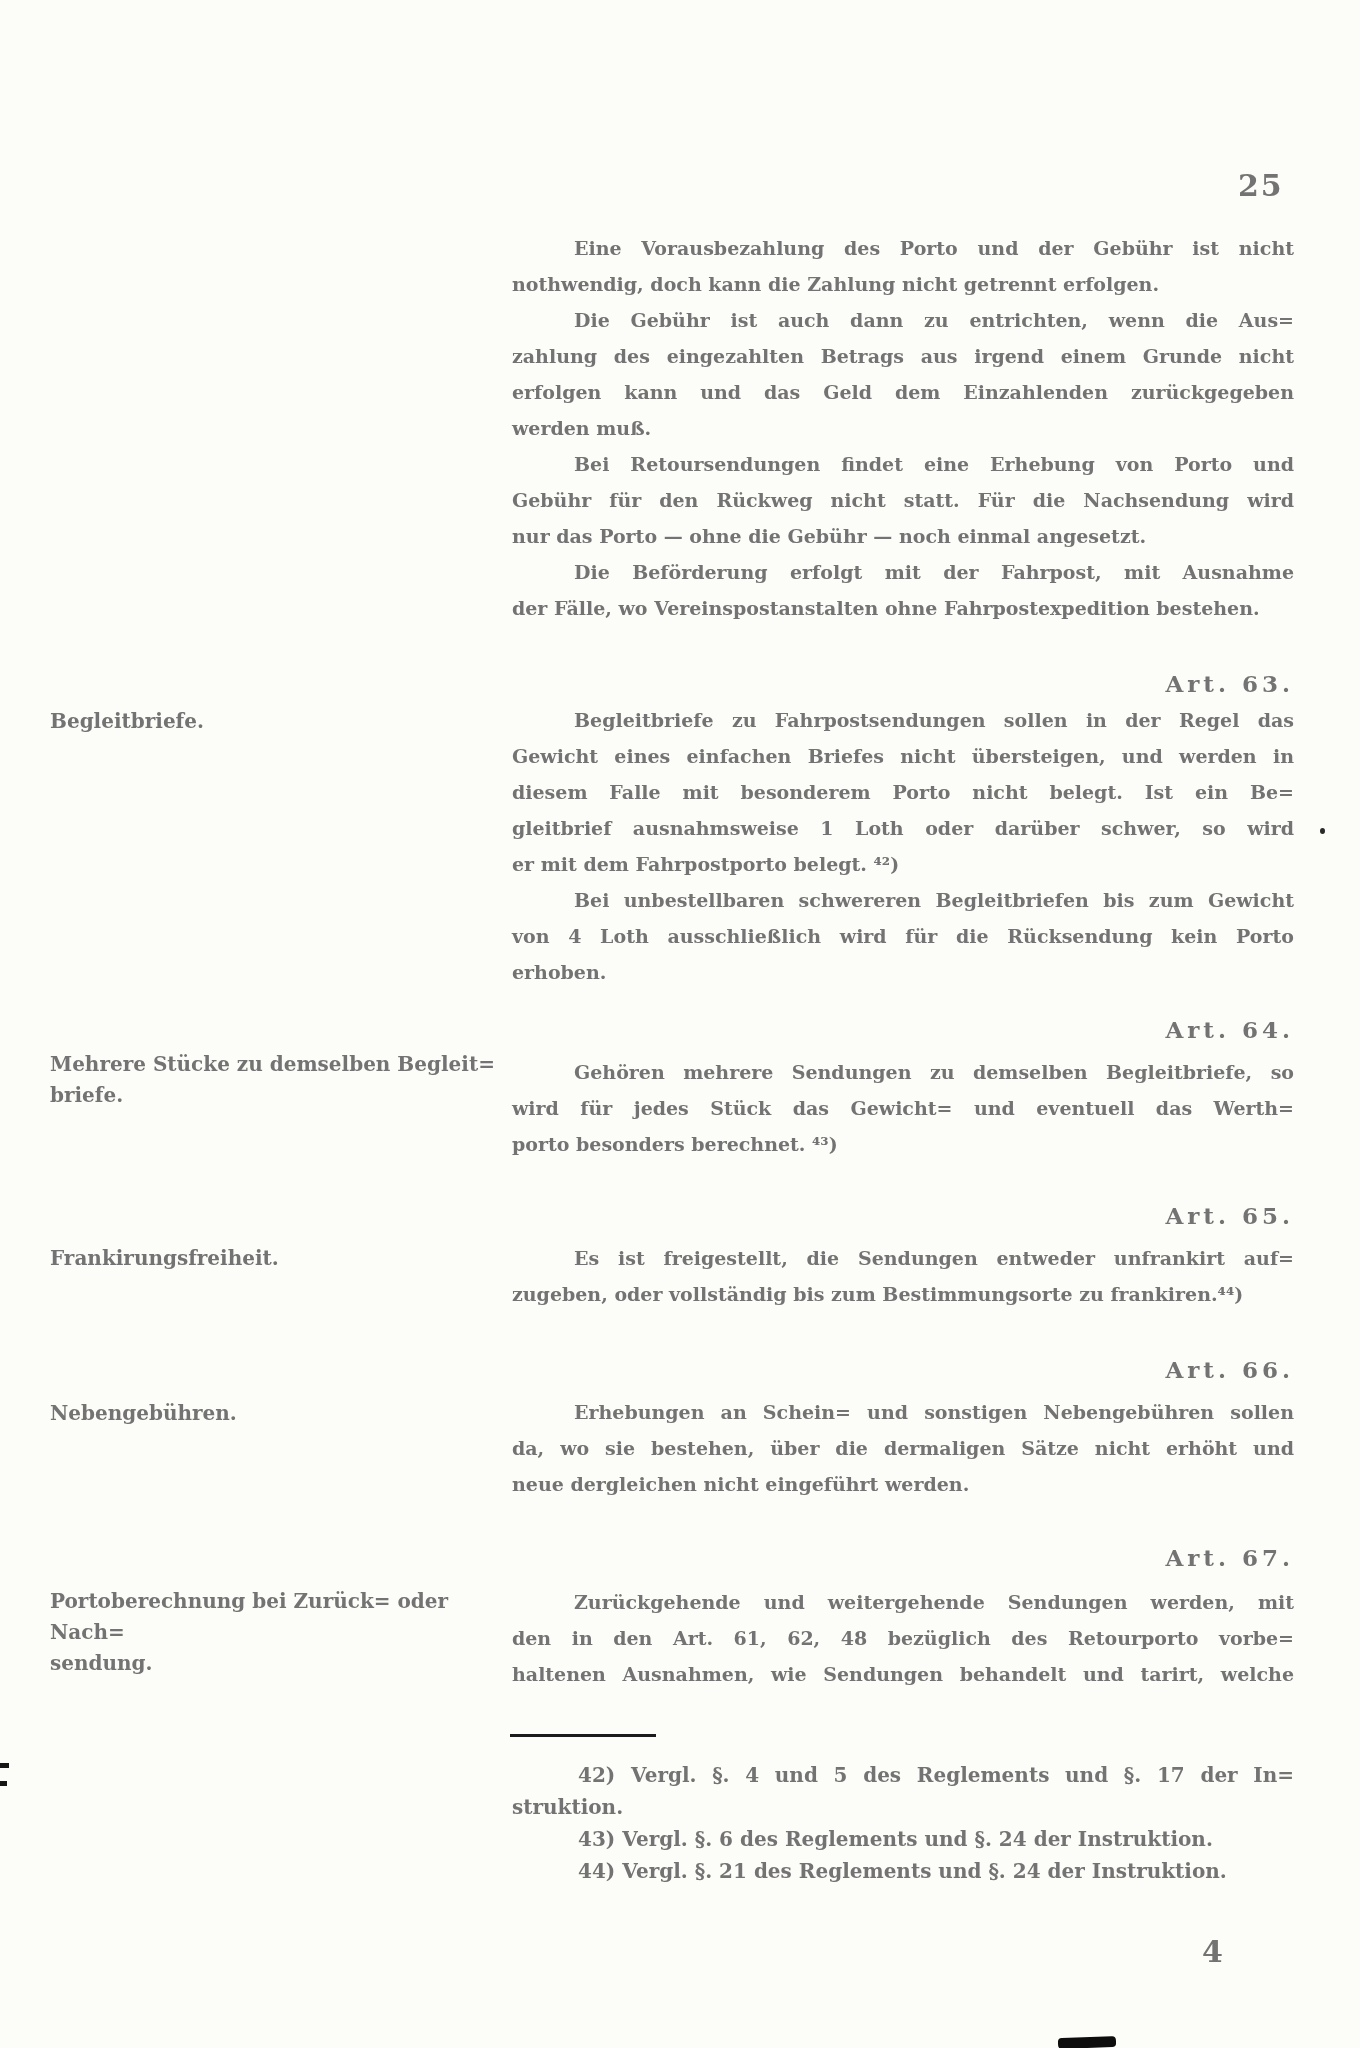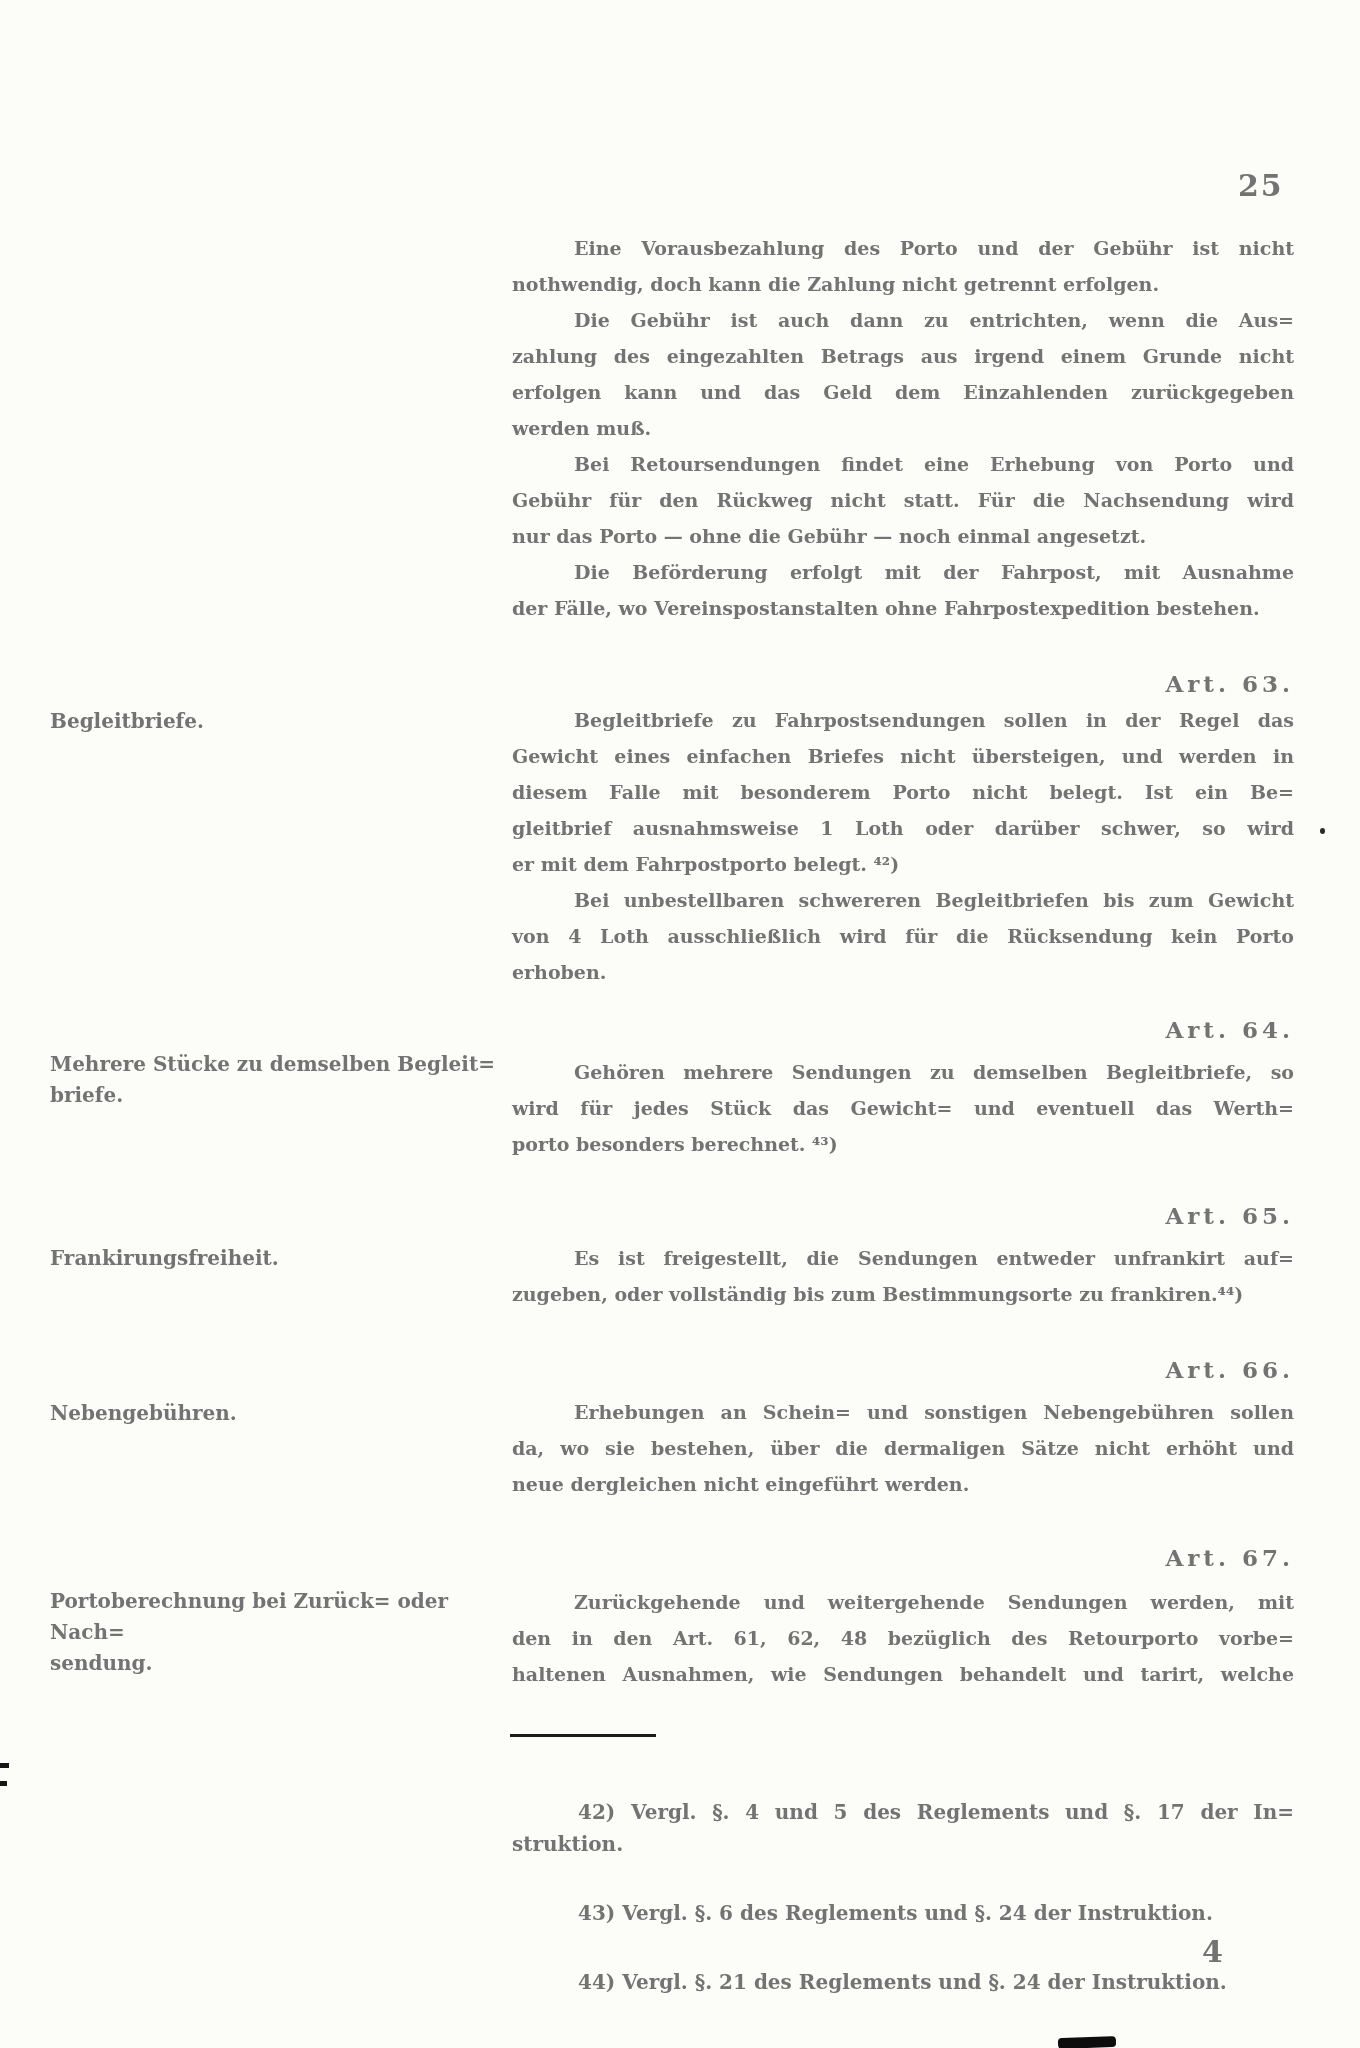--- a/index.html
+++ b/index.html
@@ -13,21 +13,21 @@
       text-align:justify;text-align-last:justify;white-space:normal;}
   .ln.end{text-align:center;text-align-last:left;}
   .ln.ind{text-indent:62px;}
   .art-heading{position:absolute;left:512px;width:782px;height:36px;line-height:36px;
       text-align:right;font-size:23px;font-weight:bold;letter-spacing:4px;}
   .margin-note{position:absolute;left:50px;width:460px;text-align:left;
       font-size:20px;font-weight:bold;line-height:31px;}
   .fncol{position:absolute;left:512px;width:782px;}
   .fnln{height:32px;line-height:32px;font-size:20px;font-weight:bold;
       text-align:left;text-align-last:left;}
-  .fnln.ind{text-indent:66px;margin-top:37px;}
+  .fnln.ind{text-indent:66px;}
   .fnln.jst{text-align:justify;text-align-last:justify;}
   .pagenum{position:absolute;left:1238px;top:168px;font-size:30px;font-weight:bold;letter-spacing:2px;}
   .sig{position:absolute;left:1202px;top:1934px;font-size:30px;font-weight:bold;}
   .rule{position:absolute;left:510px;top:1734px;width:146px;height:3px;background:#1b1b1b;}
   .smudge{position:absolute;left:1058px;top:2037px;width:58px;height:11px;background:#0d0d0d;
       border-radius:4px;transform:rotate(-2deg);}
   .edge-mark-1{position:absolute;left:0;top:1763px;width:9px;height:5px;background:#161616;}
   .edge-mark-2{position:absolute;left:0;top:1781px;width:7px;height:5px;background:#161616;}
   .speck{position:absolute;left:1320px;top:828px;width:5px;height:6px;background:#2a2a2a;border-radius:50%;}
 </style>

